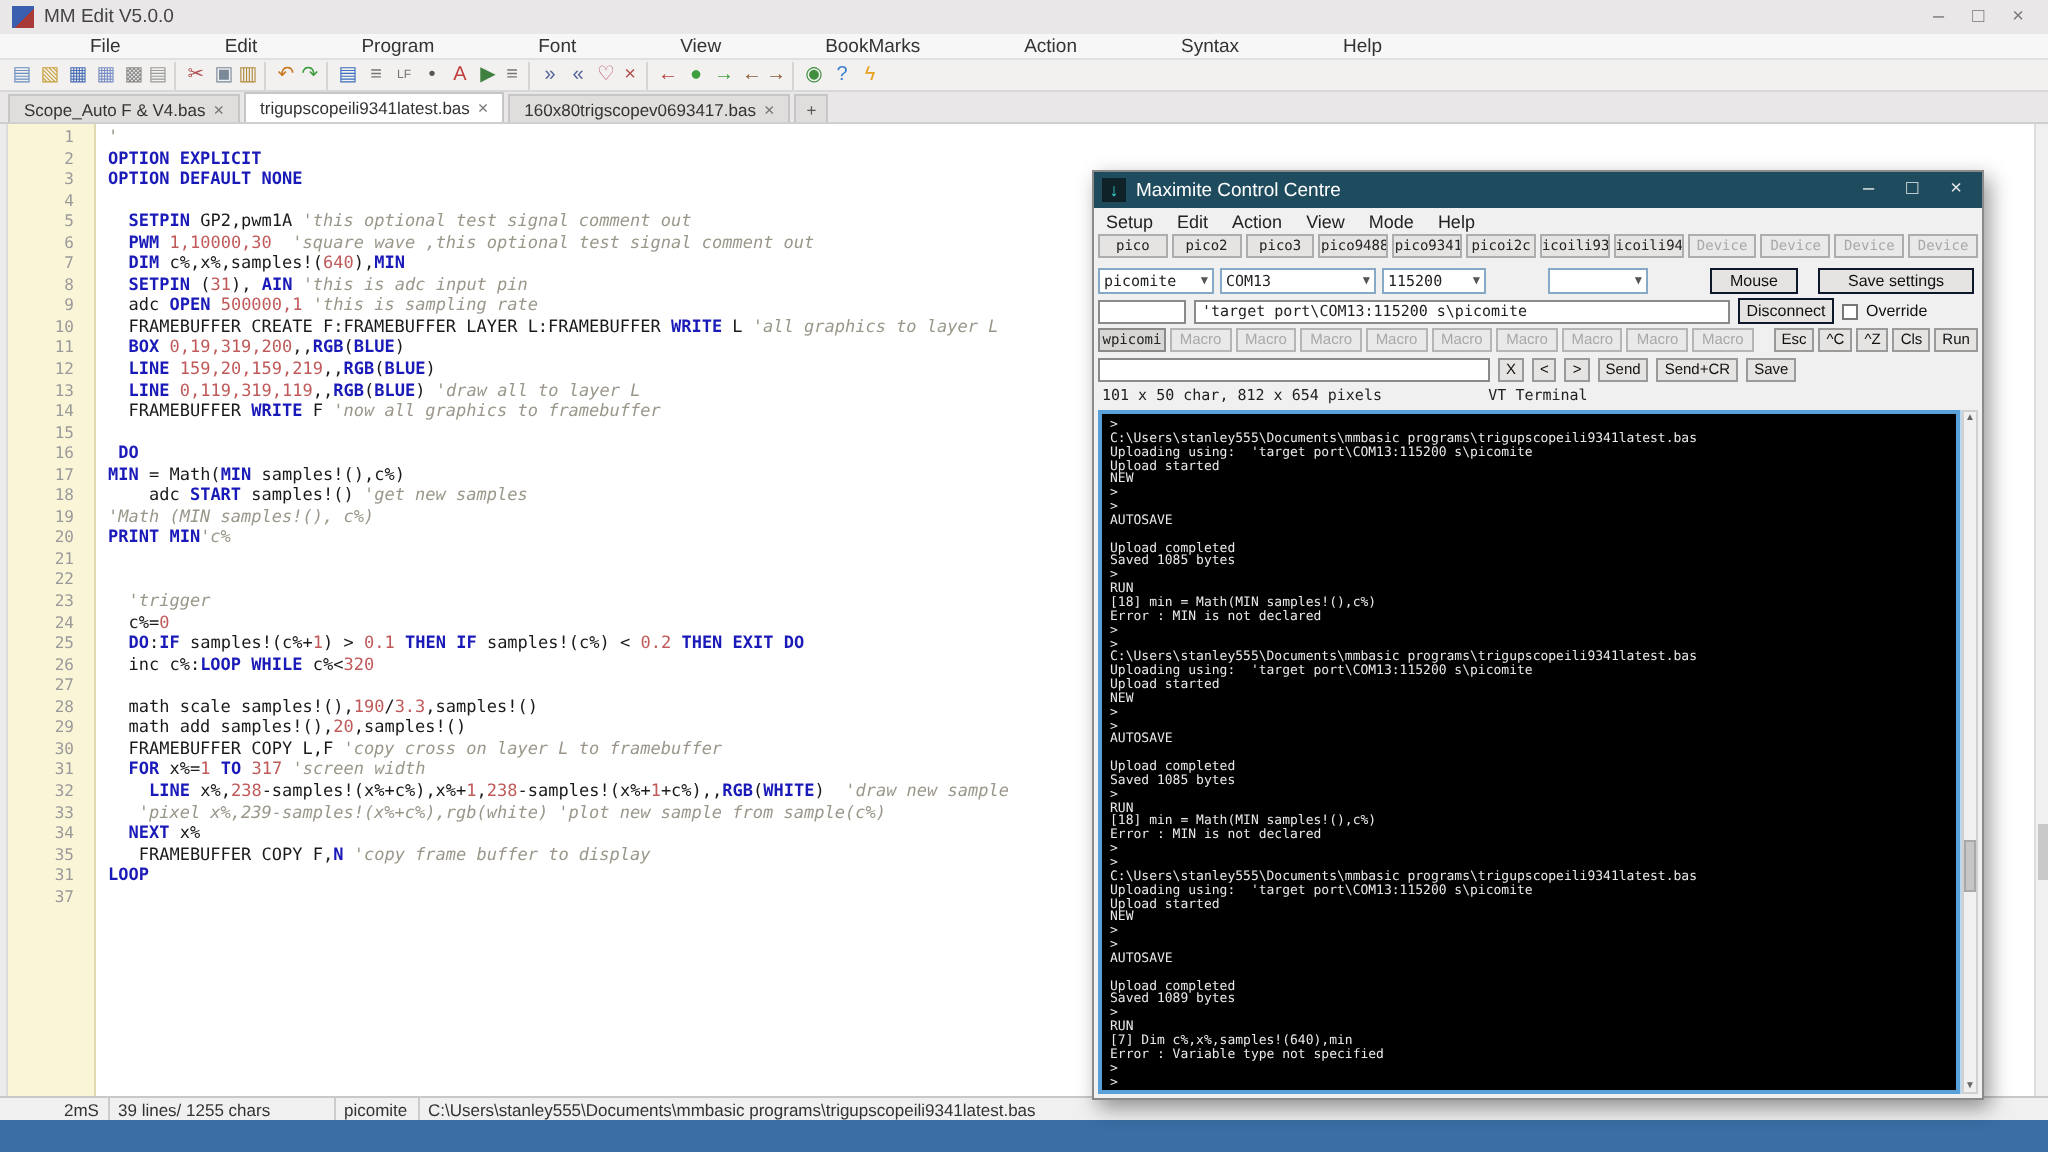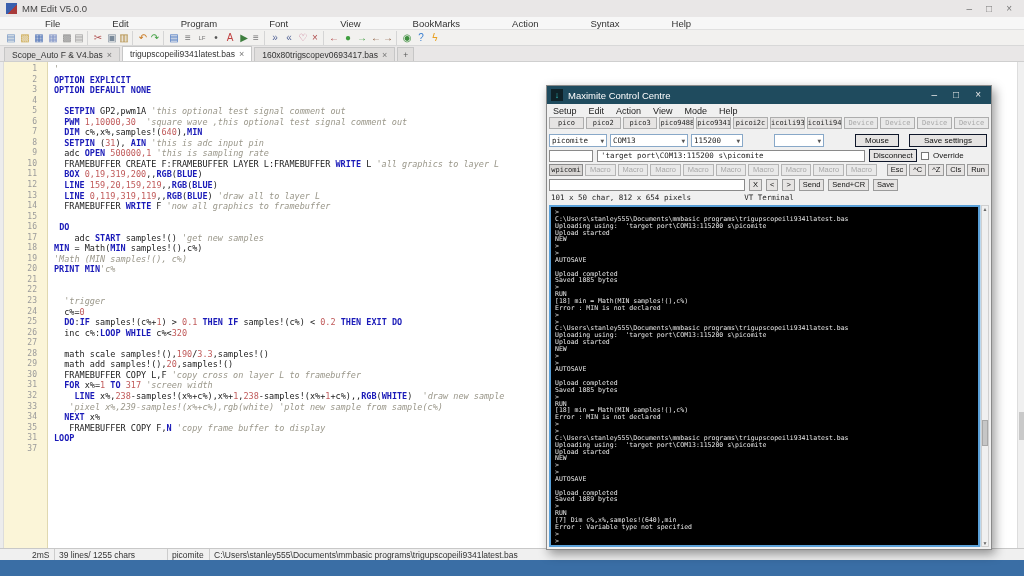--- a/index.html
+++ b/index.html
@@ -224,22 +224,22 @@
           <div class="cl"><span class="seg-p">  </span><span class="seg-k">DIM</span><span class="seg-p"> c%,x%,samples!(</span><span class="seg-n">640</span><span class="seg-p">),</span><span class="seg-k">MIN</span></div>
           <div class="cl"><span class="seg-p">  </span><span class="seg-k">SETPIN</span><span class="seg-p"> (</span><span class="seg-n">31</span><span class="seg-p">), </span><span class="seg-k">AIN</span><span class="seg-p"> </span><span class="seg-c">'this is adc input pin</span></div>
           <div class="cl"><span class="seg-p">  adc </span><span class="seg-k">OPEN</span><span class="seg-p"> </span><span class="seg-n">500000,1</span><span class="seg-p"> </span><span class="seg-c">'this is sampling rate</span></div>
           <div class="cl"><span class="seg-p">  FRAMEBUFFER CREATE F:FRAMEBUFFER LAYER L:FRAMEBUFFER </span><span class="seg-k">WRITE</span><span class="seg-p"> L </span><span class="seg-c">'all graphics to layer L</span></div>
           <div class="cl"><span class="seg-p">  </span><span class="seg-k">BOX</span><span class="seg-p"> </span><span class="seg-n">0,19,319,200</span><span class="seg-p">,,</span><span class="seg-k">RGB</span><span class="seg-p">(</span><span class="seg-k">BLUE</span><span class="seg-p">)</span></div>
           <div class="cl"><span class="seg-p">  </span><span class="seg-k">LINE</span><span class="seg-p"> </span><span class="seg-n">159,20,159,219</span><span class="seg-p">,,</span><span class="seg-k">RGB</span><span class="seg-p">(</span><span class="seg-k">BLUE</span><span class="seg-p">)</span></div>
           <div class="cl"><span class="seg-p">  </span><span class="seg-k">LINE</span><span class="seg-p"> </span><span class="seg-n">0,119,319,119</span><span class="seg-p">,,</span><span class="seg-k">RGB</span><span class="seg-p">(</span><span class="seg-k">BLUE</span><span class="seg-p">) </span><span class="seg-c">'draw all to layer L</span></div>
           <div class="cl"><span class="seg-p">  FRAMEBUFFER </span><span class="seg-k">WRITE</span><span class="seg-p"> F </span><span class="seg-c">'now all graphics to framebuffer</span></div>
           <div class="cl">&nbsp;</div>
           <div class="cl"><span class="seg-p"> </span><span class="seg-k">DO</span></div>
+          <div class="cl"><span class="seg-k">MIN</span><span class="seg-p"> = Math(</span><span class="seg-k">MIN</span><span class="seg-p"> samples!(),c%)</span></div>
           <div class="cl"><span class="seg-p">    adc </span><span class="seg-k">START</span><span class="seg-p"> samples!() </span><span class="seg-c">'get new samples</span></div>
-          <div class="cl"><span class="seg-k">MIN</span><span class="seg-p"> = Math(</span><span class="seg-k">MIN</span><span class="seg-p"> samples!(),c%)</span></div>
           <div class="cl"><span class="seg-c">'Math (MIN samples!(), c%)</span></div>
           <div class="cl"><span class="seg-k">PRINT MIN</span><span class="seg-c">'c%</span></div>
           <div class="cl">&nbsp;</div>
           <div class="cl">&nbsp;</div>
           <div class="cl"><span class="seg-p">  </span><span class="seg-c">'trigger</span></div>
           <div class="cl"><span class="seg-p">  c%=</span><span class="seg-n">0</span></div>
           <div class="cl"><span class="seg-p">  </span><span class="seg-k">DO</span><span class="seg-p">:</span><span class="seg-k">IF</span><span class="seg-p"> samples!(c%+</span><span class="seg-n">1</span><span class="seg-p">) &gt; </span><span class="seg-n">0.1</span><span class="seg-p"> </span><span class="seg-k">THEN IF</span><span class="seg-p"> samples!(c%) &lt; </span><span class="seg-n">0.2</span><span class="seg-p"> </span><span class="seg-k">THEN EXIT DO</span></div>
           <div class="cl"><span class="seg-p">  inc c%:</span><span class="seg-k">LOOP WHILE</span><span class="seg-p"> c%&lt;</span><span class="seg-n">320</span></div>
           <div class="cl">&nbsp;</div>
           <div class="cl"><span class="seg-p">  math scale samples!(),</span><span class="seg-n">190</span><span class="seg-p">/</span><span class="seg-n">3.3</span><span class="seg-p">,samples!()</span></div>

